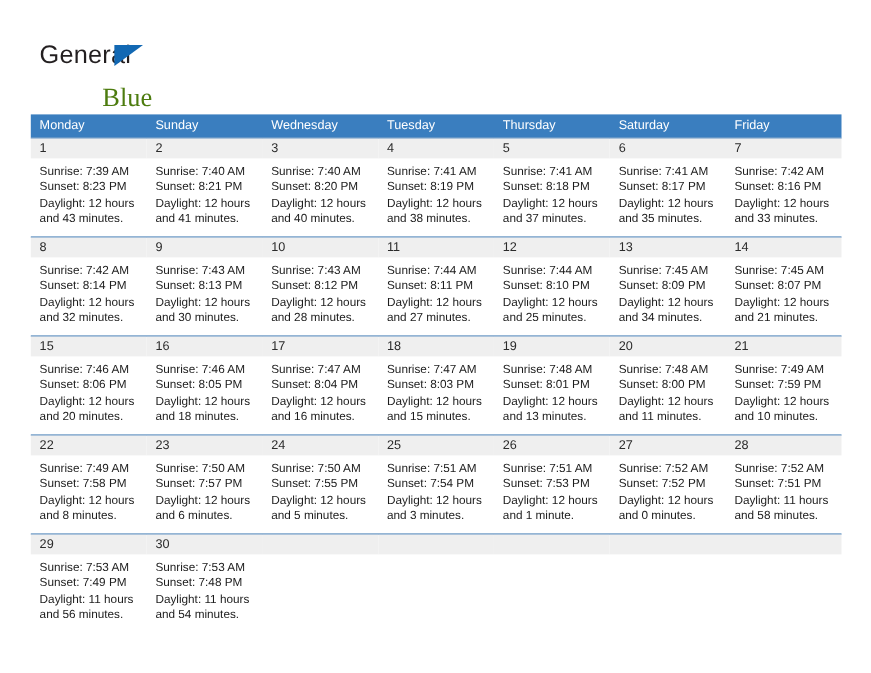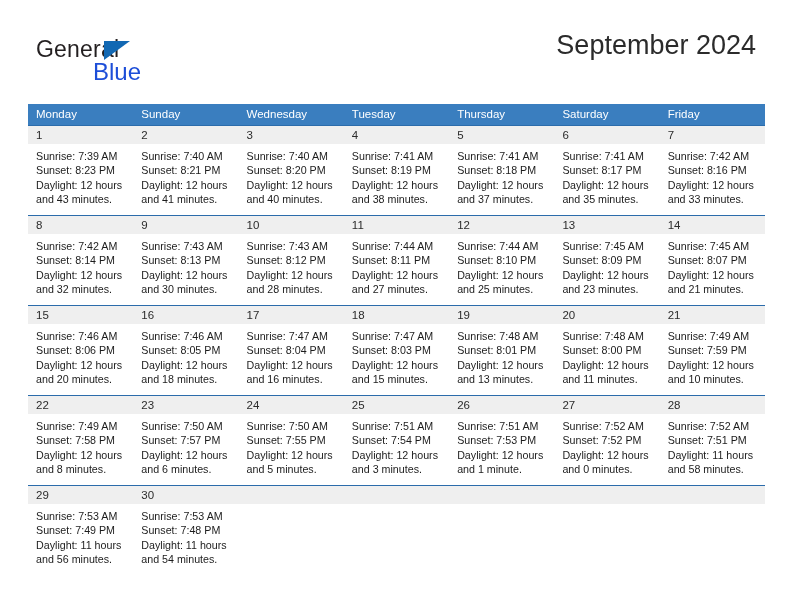--- a/index.html
+++ b/index.html
@@ -49,24 +49,24 @@
     left: 68px;
     top: 5px;
     width: 0;
     height: 0;
     border-left: 26px solid #1268b3;
     border-bottom: 19px solid transparent;
   }
   .logo-blue {
     position: absolute;
     left: 57px;
-    top: 22px;
+    top: 40px;
     font-size: 24px;
-    color: #1d4ed8;
-    font-family: Liberation Sans, sans-serif;
+    color: #4d7c0f;
+    font-family: Liberation Serif, serif;
   }
 
   .title-block {
     position: absolute;
     right: 36px;
     top: 28px;
     text-align: right;
   }
   .cal-title {
     font-size: 27px;
@@ -153,21 +153,20 @@
 
   <div class="header">
 
     <div class="logo">
       <span class="logo-general">General</span>
       <span class="logo-tri"></span>
       <span class="logo-blue">Blue</span>
     </div>
 
     <div class="title-block">
-      <div class="cal-title">September 2024</div>
     </div>
 
   </div>
 
   <div class="calendar">
 
     <div class="dow-row">
       <div class="dow">Monday</div>
       <div class="dow">Sunday</div>
       <div class="dow">Wednesday</div>
@@ -291,21 +290,21 @@
             <div>Daylight: 12 hours</div>
             <div>and 25 minutes.</div>
           </div>
         </div>
         <div class="cell">
           <div class="daynum">13</div>
           <div class="lines">
             <div>Sunrise: 7:45 AM</div>
             <div>Sunset: 8:09 PM</div>
             <div>Daylight: 12 hours</div>
-            <div>and 23 minutes.</div>
+            <div>and 34 minutes.</div>
           </div>
         </div>
         <div class="cell">
           <div class="daynum">14</div>
           <div class="lines">
             <div>Sunrise: 7:45 AM</div>
             <div>Sunset: 8:07 PM</div>
             <div>Daylight: 12 hours</div>
             <div>and 21 minutes.</div>
           </div>

